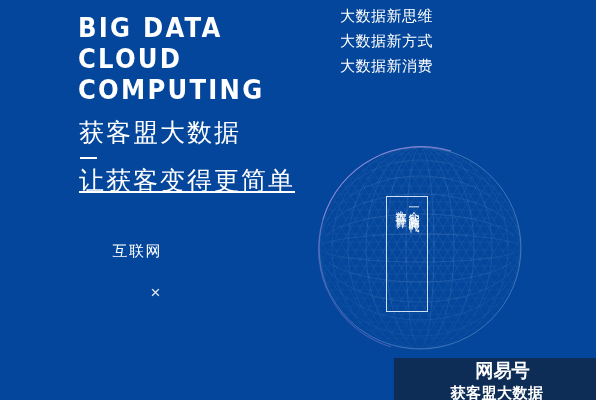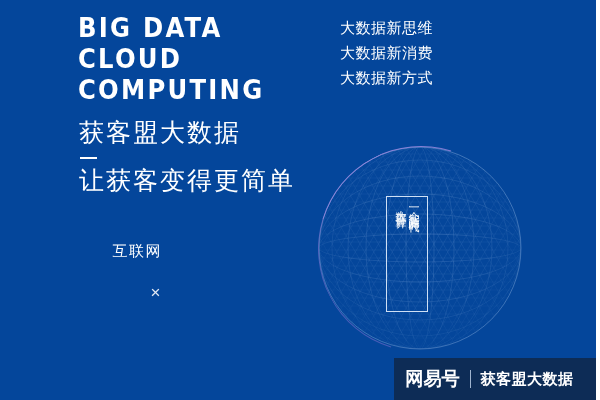--- a/index.html
+++ b/index.html
@@ -62,21 +62,21 @@
     transform: scaleX(0.9);
     transform-origin: left top;
     white-space: nowrap;
   }
   .eng-head div { white-space: nowrap; }
 
   
   .tagline-list {
     position: absolute;
     left: 340px;
-    top: 15px;
+    top: 3px;
     color: #ffffff;
     font-size: 15px;
     line-height: 25px;
     letter-spacing: 0.5px;
   }
   .tagline-list div { white-space: nowrap; }
 
   
   .main-head {
     position: absolute;
@@ -86,20 +86,21 @@
     font-size: 25px;
     line-height: 25px;
     letter-spacing: 2px;
     white-space: nowrap;
   }
   .main-head .line2 {
     position: absolute;
     left: 0;
     top: 48px;
     font-size: 25px;
+    text-decoration: underline;
   }
   .main-head .dash {
     position: absolute;
     left: 1px;
     top: 37px;
     width: 17px;
     height: 2px;
     background: #ffffff;
   }
 
@@ -151,20 +152,21 @@
   
   .brand-band {
     position: absolute;
     left: 394px;
     top: 358px;
     width: 206px;
     height: 42px;
     background: #0d2c56;
     display: flex;
     align-items: center;
+    flex-direction: column;
   }
   .brand-logo {
     color: #ffffff;
     font-weight: bold;
     font-size: 19px;
     letter-spacing: 0px;
     margin-left: 10px;
     transform: scaleX(0.96);
   }
   .brand-sep {
@@ -318,22 +320,22 @@
   <div class="glow-arc"></div>
 
   <div class="eng-head">
     <div>BIG DATA</div>
     <div>CLOUD</div>
     <div>COMPUTING</div>
   </div>
 
   <div class="tagline-list">
     <div>大数据新思维</div>
+    <div>大数据新方式</div>
     <div>大数据新消费</div>
-    <div>大数据新方式</div>
   </div>
 
   <div class="main-head">
     <div>获客盟大数据</div>
     <div class="dash"></div>
     <div class="line2">让获客变得更简单</div>
   </div>
 
   <div class="kv-stack">
     <div class="kv-item">互联网</div>

